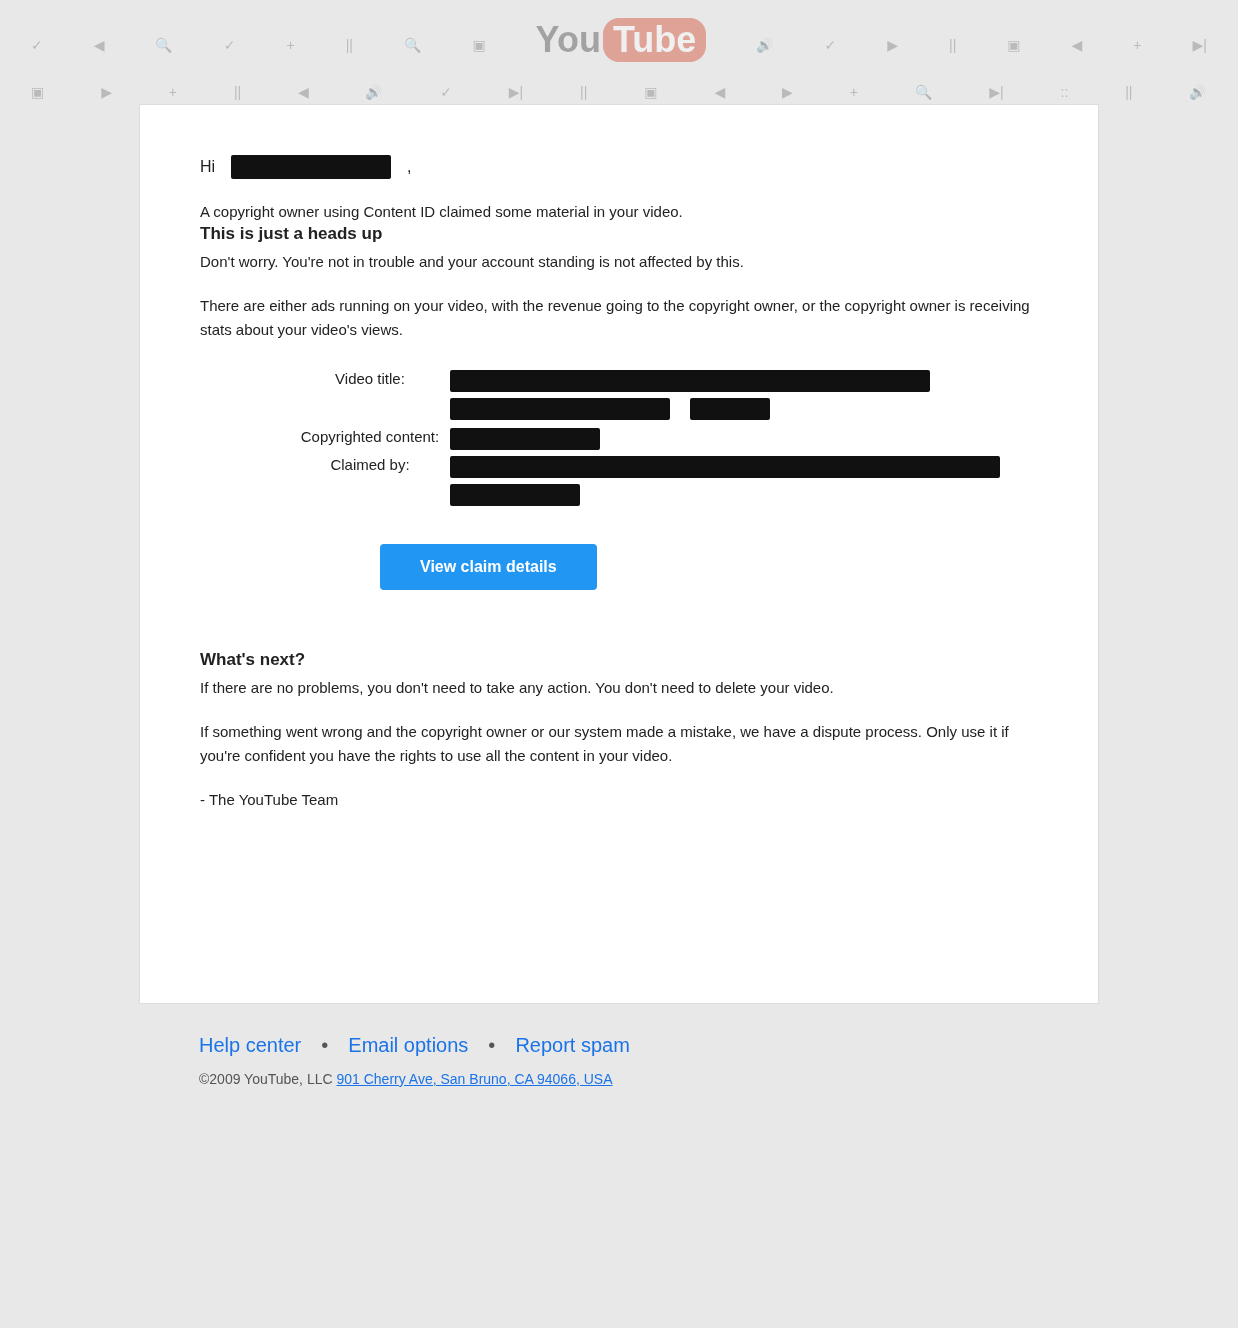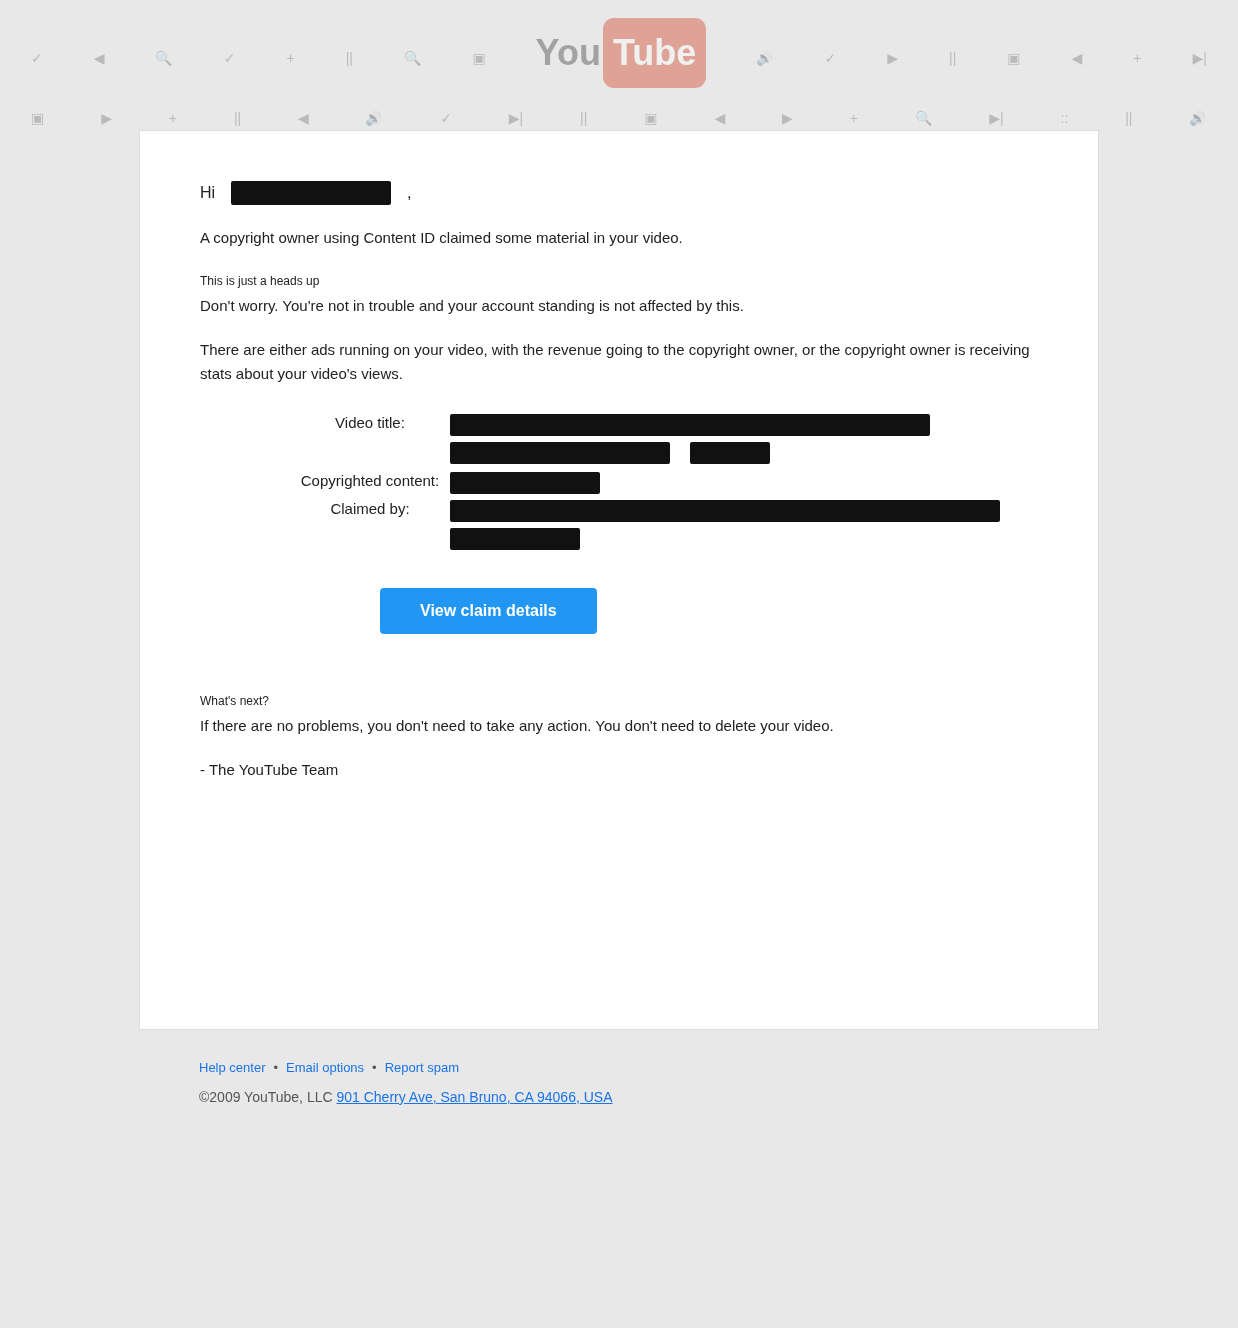--- a/index.html
+++ b/index.html
@@ -26,25 +26,25 @@
       font-family: Arial, sans-serif;
       color: #222;
     }
     .yt-logo .you {
       color: #222;
       font-size: 36px;
       font-weight: bold;
     }
     .yt-logo .tube-box {
       background: #cc2200;
-      border-radius: 11px;
+      border-radius: 16px;
       color: white;
       font-size: 36px;
       font-weight: bold;
-      padding: 14px 10px;
+      padding: 1px 10px;
       margin-left: 2px;
     }
 
     
     .email-container {
       background: #ffffff;
       border: 1px solid #ddd;
       margin: 0 auto;
       width: 960px;
       padding: 50px 60px 70px 60px;
@@ -62,27 +62,26 @@
       background: #111;
       color: #111;
       display: inline-block;
       width: 160px;
       height: 24px;
       border-radius: 2px;
     }
 
     .intro-text {
       font-size: 15px;
-      margin-bottom: 24px;
       line-height: 1.5;
     }
 
     .section-heading {
-      font-size: 12px;
-      font-weight: normal;
+      font-size: 17px;
+      font-weight: bold;
       margin-bottom: 6px;
     }
 
     .section-body {
       font-size: 15px;
       line-height: 1.6;
       margin-bottom: 20px;
     }
 
     
@@ -126,23 +125,23 @@
     }
 
     
     .footer-area {
       width: 960px;
       margin: 0 auto;
       padding: 30px 60px 20px 60px;
     }
     .footer-links {
       display: flex;
-      gap: 0;
+      gap: 12px;
       margin-bottom: 14px;
-      font-size: 13px;
+      font-size: 20px;
     }
     .footer-link {
       color: #1a73e8;
       text-decoration: none;
       cursor: pointer;
     }
     .footer-sep {
       color: #555;
       margin: 0 8px;
     }
@@ -267,20 +266,21 @@
       <span class="redacted-bar" style="width:130px;"></span>
     </div>
   </div>
 
   <div style="margin: 16px 0 32px 90px;">
     <button class="cta-button">View claim details</button>
   </div>
 
   <p class="section-heading">What's next?</p>
   <p class="section-body">If there are no problems, you don't need to take any action. You don't need to delete your video.</p>
+  <p class="section-body">If something went wrong and the copyright owner or our system made a mistake, we have a dispute process. Only use it if you're confident you have the rights to use all the content in your video.</p>
 
   <p class="section-body">- The YouTube Team</p>
 
 </div>
 
 <div class="footer-area">
   <div class="footer-links">
     <a class="footer-link">Help center</a>
     <span class="footer-sep">•</span>
     <a class="footer-link">Email options</a>

